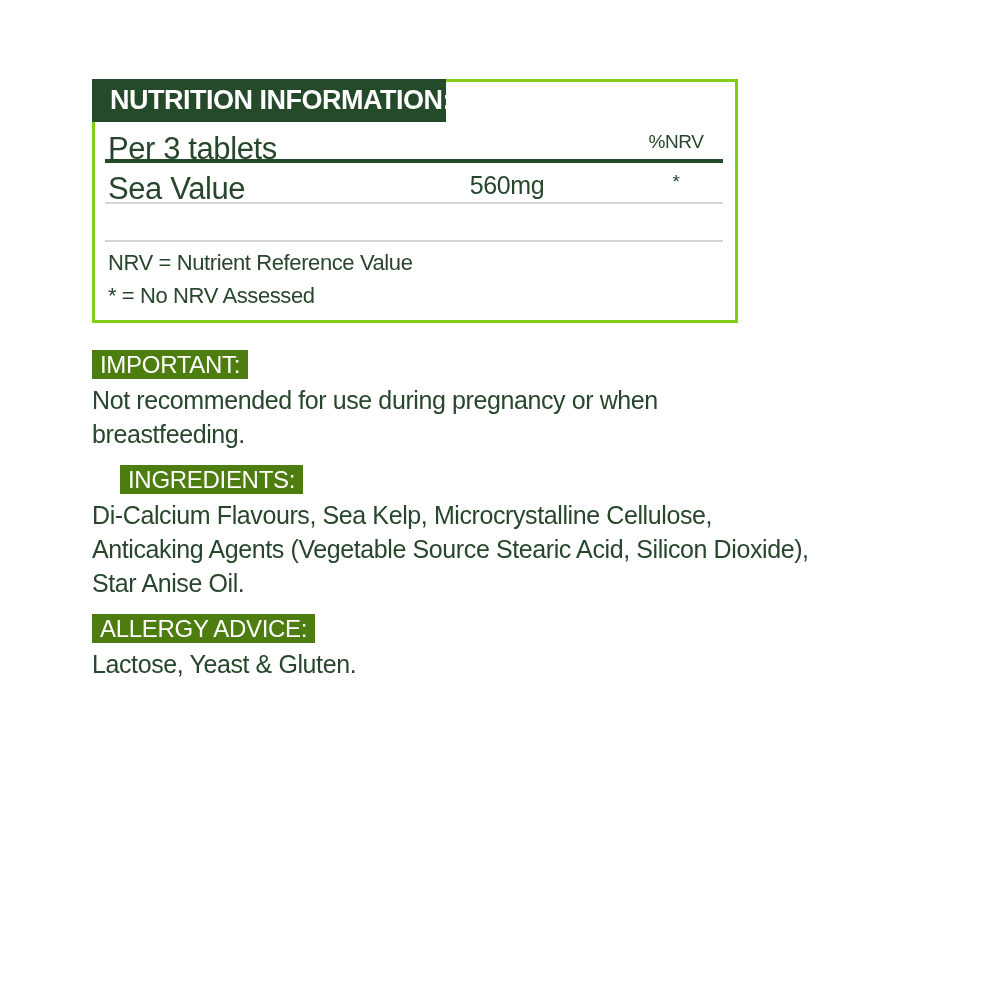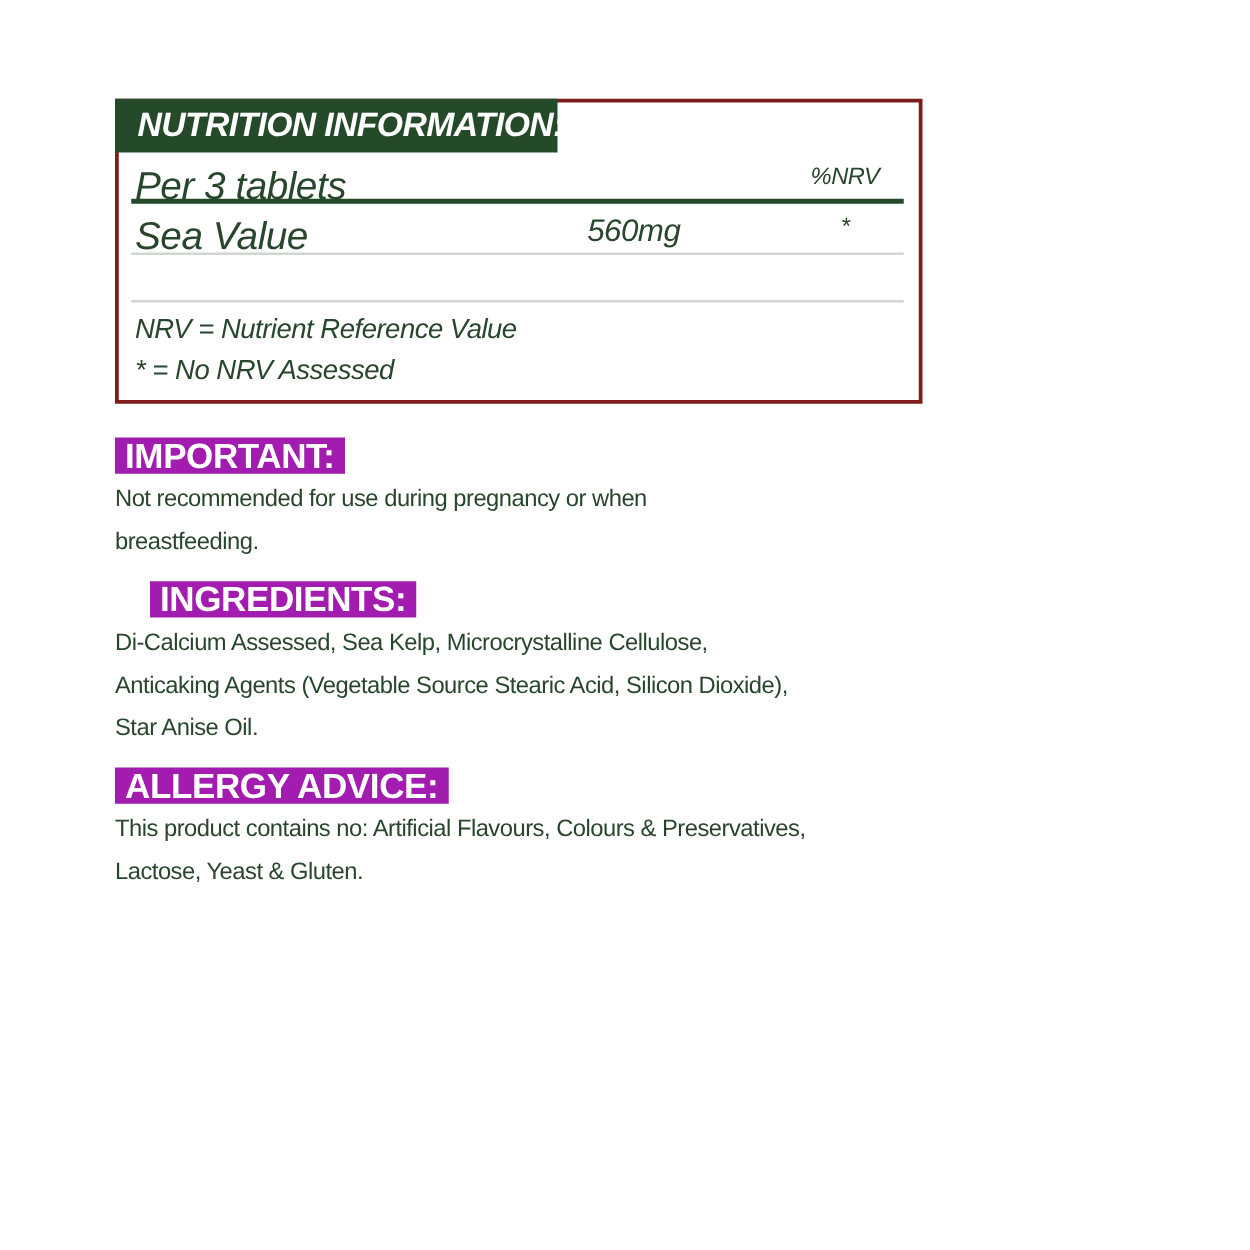--- a/index.html
+++ b/index.html
@@ -11,22 +11,21 @@
   }
   .canvas {
     position: relative; width: 1000px; height: 1000px;
     background: #ffffff; overflow: hidden;
   }
 
   
   .ni-box {
     position: absolute; left: 92px; top: 79px;
     width: 646px; height: 244px;
-    border: 3px solid #7f1d1d;
-    font-style: italic;
+    border: 3px solid #84cc16;
   }
   .ni-bar {
     position: absolute; left: -3px; top: -3px;
     width: 354px; height: 43px;
     background: #244a2a; color: #ffffff;
     display: flex; align-items: center;
     padding-left: 18px;
     font-weight: bold; font-size: 27px; letter-spacing: -0.5px;
     white-space: nowrap;
   }
@@ -52,29 +51,29 @@
     width: 618px; height: 2px; background: #d2d6d2;
   }
   .ni-footnote {
     position: absolute; left: 13px;
     font-size: 22px; letter-spacing: -0.4px; white-space: nowrap;
   }
 
   
   .sec-label {
     position: absolute; left: 92px;
-    background: #a21caf; color: #ffffff;
+    background: #4d7c0f; color: #ffffff;
     height: 29px; display: inline-flex; align-items: center;
     padding: 0 8px;
-    font-weight: bold; font-size: 28px; letter-spacing: -0.3px;
+    font-weight: normal; font-size: 24px; letter-spacing: -0.3px;
     white-space: nowrap;
   }
   .sec-text {
     position: absolute; left: 92px;
-    font-size: 19px; letter-spacing: -0.4px; line-height: 34px;
+    font-size: 25px; letter-spacing: -0.4px; line-height: 34px;
     white-space: nowrap;
   }
 </style>
 </head>
 <body>
 
 <div class="canvas">
 
   <section class="ni-box">
     <div class="ni-bar">
@@ -104,24 +103,23 @@
   </section>
 
   <div class="sec-label" style="top:350px;">IMPORTANT:</div>
   <div class="sec-text" style="top:383px;">
     <div>Not recommended for use during pregnancy or when</div>
     <div>breastfeeding.</div>
   </div>
 
   <div class="sec-label" style="top:465px;margin-left:28px;">INGREDIENTS:</div>
   <div class="sec-text" style="top:498px;">
-    <div>Di-Calcium Assessed, Sea Kelp, Microcrystalline Cellulose,</div>
+    <div>Di-Calcium Flavours, Sea Kelp, Microcrystalline Cellulose,</div>
     <div>Anticaking Agents (Vegetable Source Stearic Acid, Silicon Dioxide),</div>
     <div>Star Anise Oil.</div>
   </div>
 
   <div class="sec-label" style="top:614px;">ALLERGY ADVICE:</div>
   <div class="sec-text" style="top:647px;">
-    <div>This product contains no: Artificial Flavours, Colours &amp; Preservatives,</div>
     <div>Lactose, Yeast &amp; Gluten.</div>
   </div>
 
 </div>
 
 </body></html>

